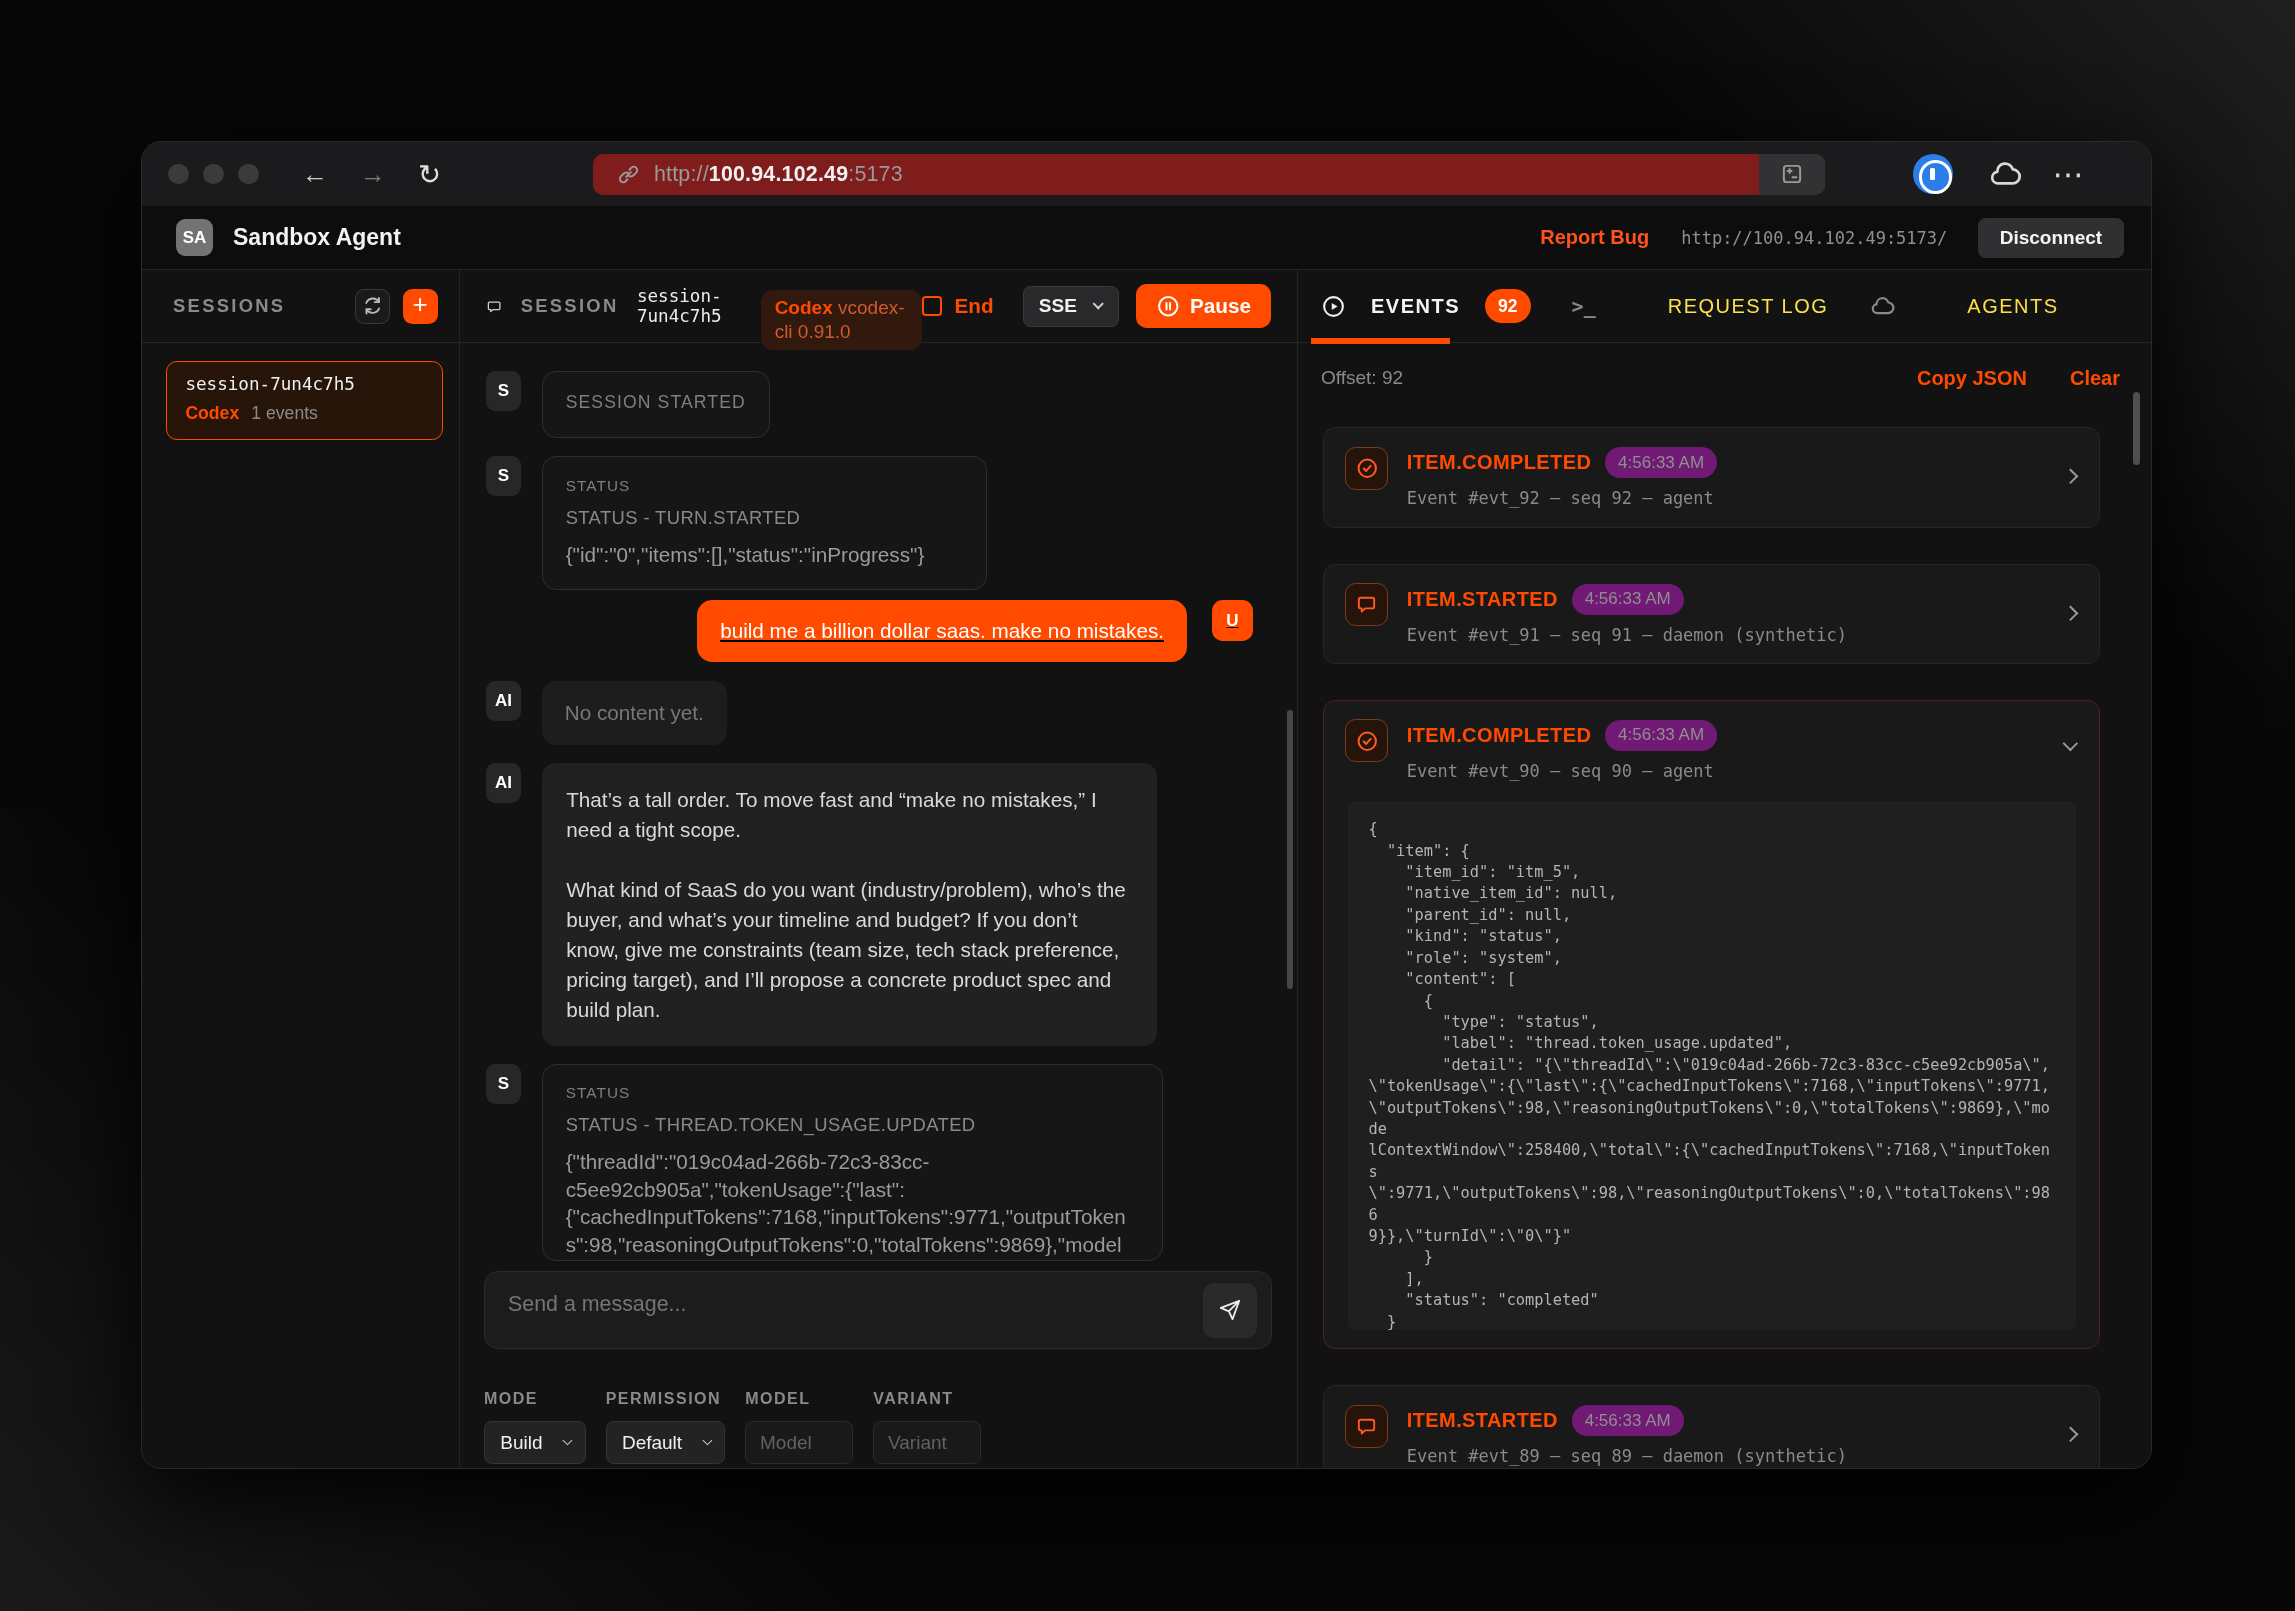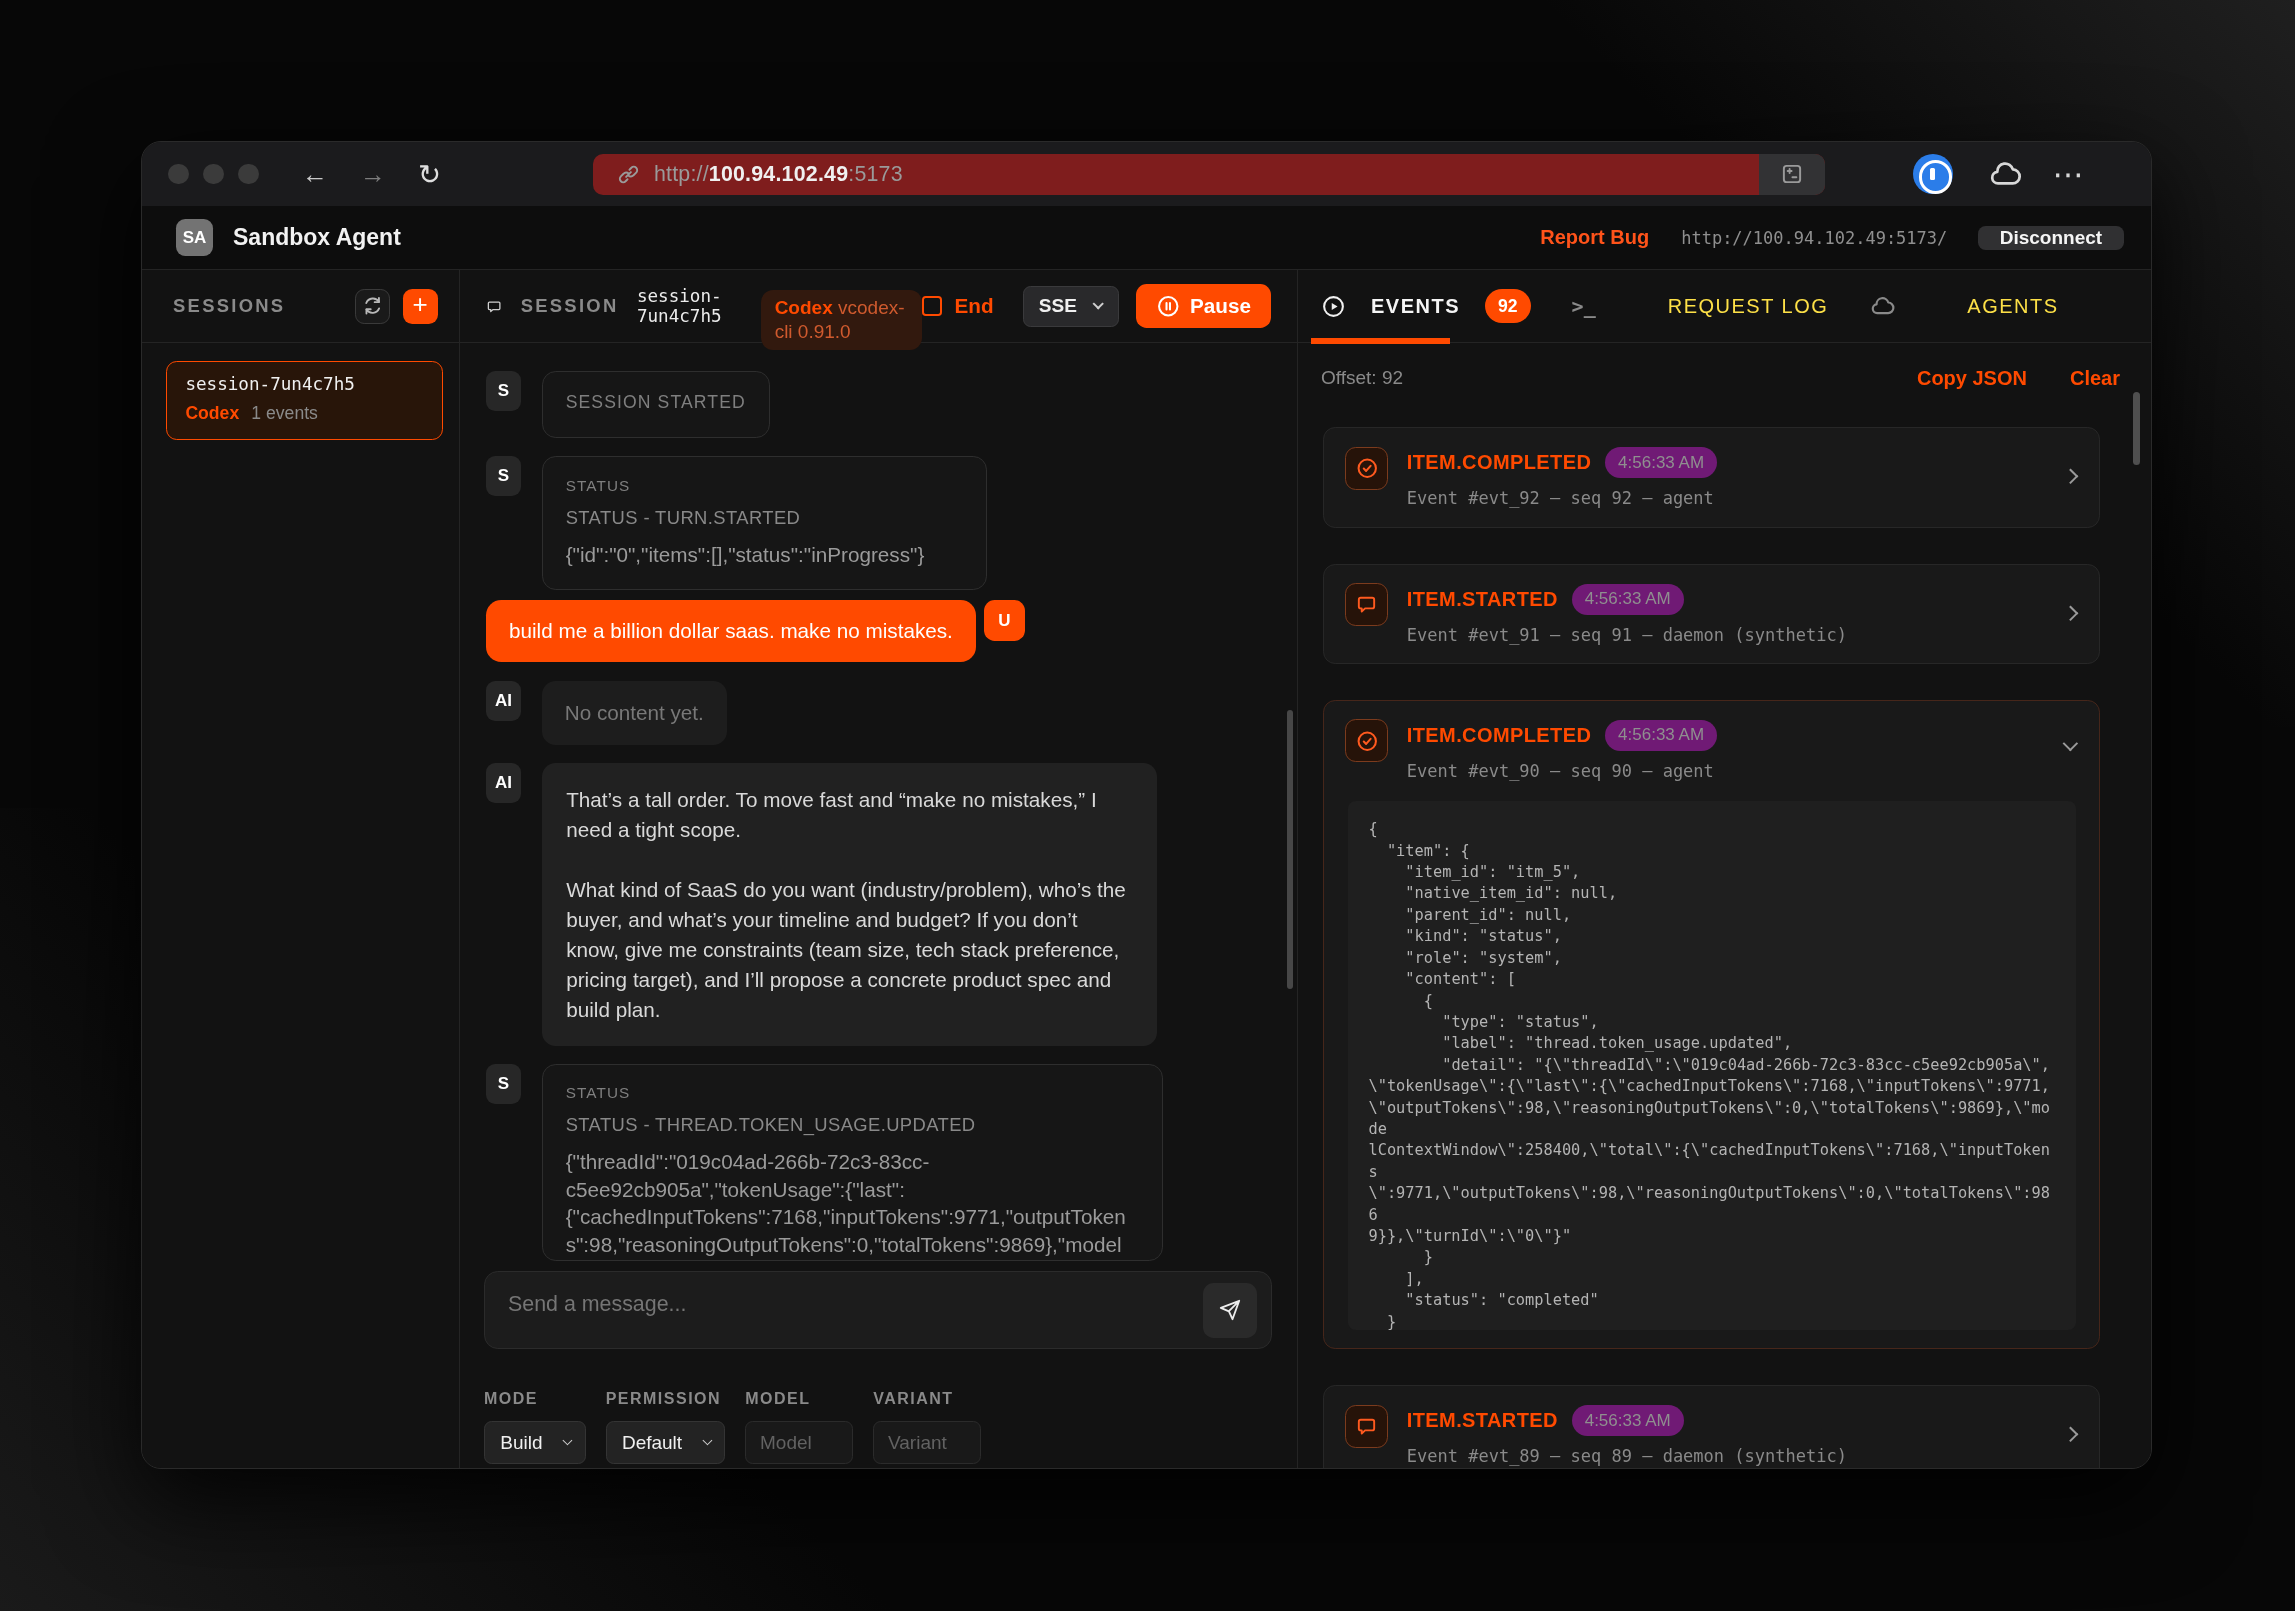--- a/index.html
+++ b/index.html
@@ -38,21 +38,21 @@
   .menu-dots{color:#d8d8d8;font-size:31px;margin:0 66px 0 31px;letter-spacing:1.5px;}
 
   
   .appheader{height:64px;background:#0d0d0d;border-bottom:0.8px solid #242424;
     display:flex;align-items:center;padding:0 27.5px 0 34px;flex:0 0 auto;}
   .logo{width:37px;height:37px;border-radius:9.2px;background:#737373;color:#fff;
     font-weight:700;font-size:17px;display:flex;align-items:center;justify-content:center;}
   .apptitle{color:#f2f2f2;font-weight:700;font-size:23px;margin-left:20px;}
   .reportbug{margin-left:auto;color:#ff531a;font-weight:700;font-size:20px;}
   .serverurl{font-family:"DejaVu Sans Mono",monospace;color:#8f8f8f;font-size:17px;margin:0 31px 0 32px;}
-  .disconnect{height:24px;padding:0 21.4px;border-radius:7.7px;background:#303032;border:none;
+  .disconnect{height:40px;padding:0 21.4px;border-radius:7.7px;background:#303032;border:none;
     color:#f5f5f5;font-weight:700;font-size:19px;font-family:inherit;}
 
   
   .main{flex:1;display:flex;min-height:0;background:#121212;}
   .sessions{width:318px;border-right:0.8px solid #242424;display:flex;flex-direction:column;}
   .chat{flex:1;display:flex;flex-direction:column;border-right:0.8px solid #242424;min-width:0;}
   .events{width:853px;display:flex;flex-direction:column;position:relative;}
   .col-head{height:73px;border-bottom:0.8px solid #242424;display:flex;align-items:center;flex:0 0 auto;}
   .col-title{font-size:18.4px;font-weight:700;letter-spacing:2.3px;color:#8a8a8a;}
 
@@ -96,21 +96,21 @@
   .avatar.u{width:41px;height:41px;border-radius:10.7px;background:#ff4a00;}
   .bubble{border-radius:13.8px;}
   .b-outline{border:1.1px solid #2e2e2e;background:#161616;}
   .b-started{height:67px;padding:20px 23px;}
   .status-title{font-size:15.3px;color:#7f7f7f;letter-spacing:1.1px;}
   .status-sub{margin-top:12.2px;font-size:18.4px;color:#898989;letter-spacing:0.4px;}
   .status-body{margin-top:12.2px;font-size:20.7px;line-height:27.5px;color:#9b9b9b;white-space:pre-wrap;
     word-break:break-all;}
   .b-status2{width:445px;padding:20px 23px;}
   .b-status6{width:621px;height:197px;padding:18.4px 23px;overflow:hidden;}
-  .msg.user{padding-right:44px;gap:8px;margin-top:-7.7px;}
+  .msg.user{justify-content:flex-end;padding-right:44px;gap:25px;margin-top:-7.7px;text-decoration:underline;}
   .b-user{background:#ff4a00;color:#fff;font-size:20.7px;padding:19px 23px;border-radius:15.3px;}
   .b-muted{background:#1d1d1d;color:#787878;font-size:20.7px;padding:20px 23px;}
   .b-ai{background:#212121;color:#d9d9d9;font-size:20.7px;line-height:30px;padding:21.4px 24.5px;width:615px;}
   .b-ai p + p{margin-top:30px;}
   .chat-vscroll{position:absolute;right:3.8px;top:367px;width:6.1px;height:279px;background:#474747;border-radius:3.1px;}
 
   
   .inputwrap{padding:0 25px 0 24px;flex:0 0 auto;}
   .inputbox{height:78px;background:#1c1c1c;border:1.1px solid #2b2b2b;border-radius:13.8px;
     position:relative;padding:20px 84px 0 23px;}

